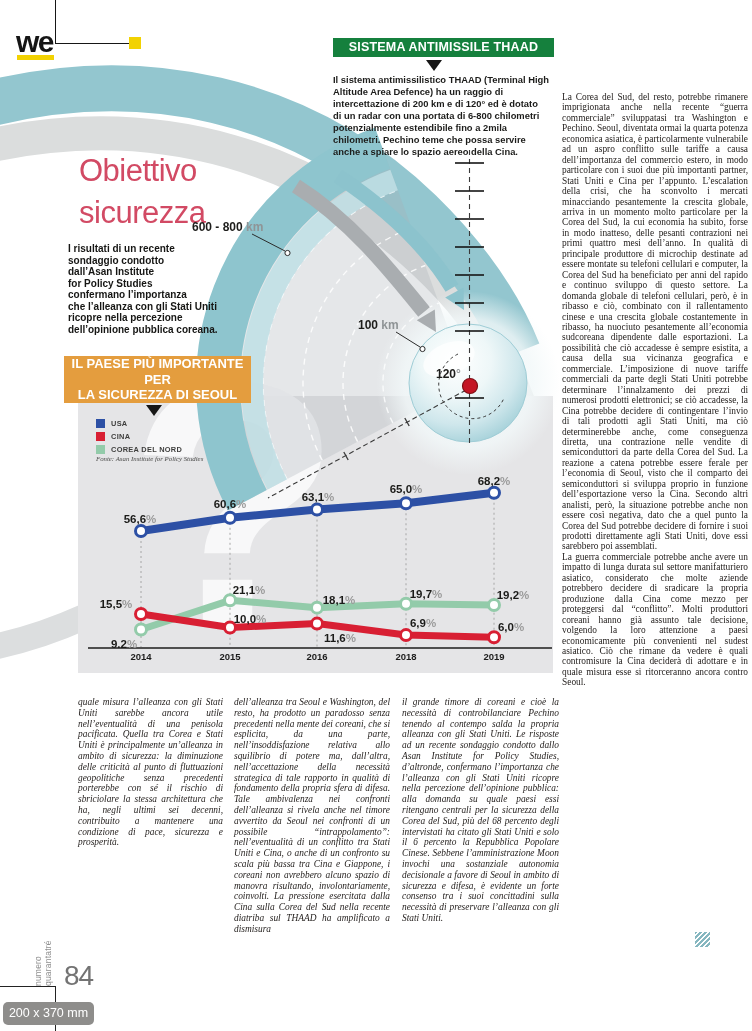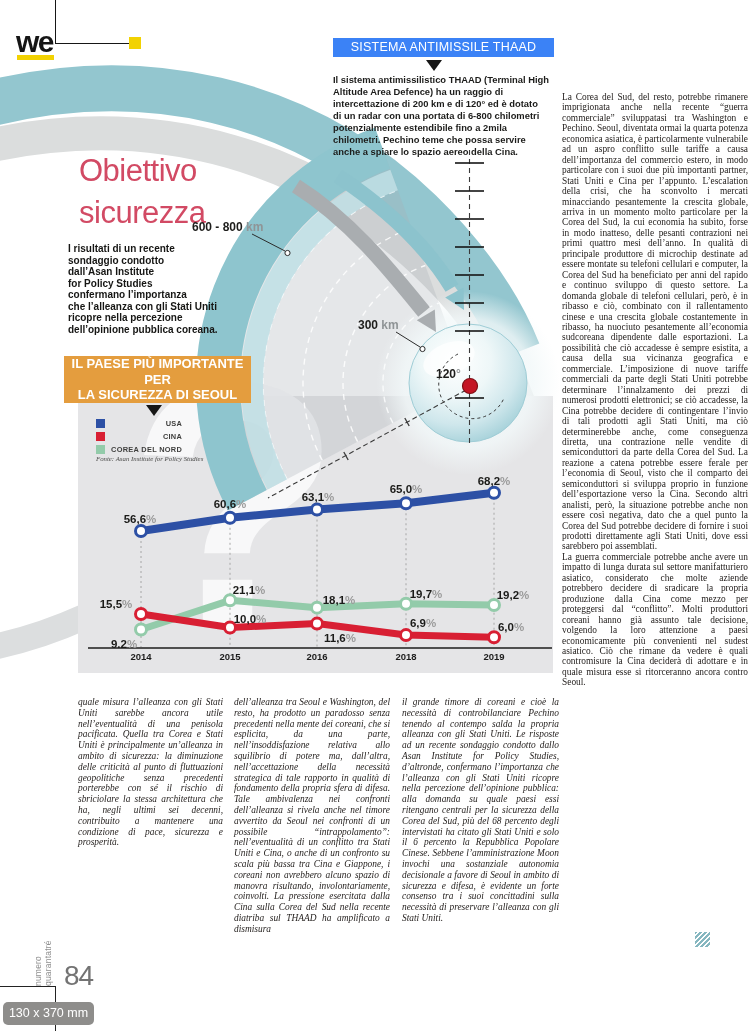--- a/index.html
+++ b/index.html
@@ -15,43 +15,43 @@
   .ov{z-index:5;}
 
   
   .we{left:16px;top:25px;font-size:30px;font-weight:700;color:#151515;letter-spacing:-1.5px;}
   .we-underline{left:17px;top:55px;width:37px;height:5px;background:#f2d202;}
   .mh-vline{left:55px;top:0;width:1px;height:44px;background:#161616;}
   .mh-hline{left:55px;top:43px;width:74px;height:1px;background:#161616;}
   .mh-square{left:129px;top:37px;width:12px;height:12px;background:#f2d202;}
 
   
-  .thaad-banner{left:333px;top:38px;width:221px;height:19px;background:#3b82f6;color:#fff;
-    font-weight:400;font-size:12.5px;line-height:19px;text-align:center;letter-spacing:.2px;}
+  .thaad-banner{left:333px;top:38px;width:221px;height:19px;background:#15803d;color:#fff;
+    font-weight:700;font-size:12.5px;line-height:19px;text-align:center;letter-spacing:.2px;}
   .tri{width:0;height:0;border-left:8px solid transparent;border-right:8px solid transparent;
        border-top:11px solid #161616;}
   .thaad-tri{left:426px;top:60px;}
   .thaad-body{left:333px;top:74px;width:226px;font-weight:700;font-size:9.4px;line-height:12px;
     color:#1c1c1a;white-space:pre-line;}
 
   
   .headline{left:79px;top:150px;font-size:31px;line-height:42px;color:#d24a64;letter-spacing:-.5px;}
 
   
   .intro{left:68px;top:243px;width:200px;font-weight:700;font-size:10px;line-height:11.5px;
     color:#161614;white-space:pre-line;}
 
   
   .orange-banner{left:64px;top:356px;width:187px;height:47px;background:#e49d3e;color:#fff;
     font-weight:700;font-size:13px;line-height:15.5px;text-align:center;white-space:pre-line;
     padding-top:0;display:flex;align-items:center;justify-content:center;}
   .orange-tri{left:146px;top:405px;}
 
   
-  .legend-row{display:flex;align-items:center;height:10px;justify-content:space-between;}
+  .legend-row{display:flex;align-items:center;height:10px;}
   .legend-sq{width:9px;height:9px;margin-right:6px;}
   .legend-label{font-weight:700;font-size:7.4px;color:#3e3e3d;letter-spacing:.3px;}
   .fonte{left:96px;top:455px;font-family:"Liberation Serif",serif;font-style:italic;
     font-size:6.8px;color:#4a4a49;}
 
   
   .radar-label{font-weight:700;font-size:12px;color:#1d1d1b;}
   .radar-label .unit{color:#8f9496;font-weight:700;}
 
   
@@ -251,21 +251,21 @@
       <span class="legend-sq" style="background: rgb(147, 203, 170);"></span>
       <span class="legend-label">COREA DEL NORD</span>
     </div>
   </div>
   <div class="abs ov fonte">Fonte: Asan Institute for Policy Studies</div>
 
   <div class="abs ov radar-label" style="left:192px;top:220px;">
     <span>600 - 800</span><span class="unit"> km</span>
   </div>
   <div class="abs ov radar-label" style="left:358px;top:318px;">
-    <span>300</span><span class="unit"> km</span>
+    <span>100</span><span class="unit"> km</span>
   </div>
   <div class="abs ov radar-label" style="left:436px;top:367px;">
     <span>120</span><span class="unit">°</span>
   </div>
 
   <div class="abs ov col" style="left:78px;top:697px;width:145px;">
     <p>quale misura l’alleanza con gli Stati Uniti sarebbe ancora utile nell’eventualità di una penisola pacificata. Quella tra Corea e Stati Uniti è principalmente un’alleanza in ambito di sicurezza: la diminuzione delle criticità al punto di fluttuazioni geopolitiche senza precedenti porterebbe con sé il rischio di sbriciolare la stessa architettura che ha, negli ultimi sei decenni, contribuito a mantenere una condizione di pace, sicurezza e prosperità.</p>
   </div>
   <div class="abs ov col" style="left:234px;top:697px;width:156px;">
     <p>dell’alleanza tra Seoul e Washington, del resto, ha prodotto un paradosso senza precedenti nella mente dei coreani, che si esplicita, da una parte, nell’insoddisfazione relativa allo squilibrio di potere ma, dall’altra, nell’accettazione della necessità strategica di tale rapporto in qualità di fondamento della propria sfera di difesa. Tale ambivalenza nei confronti dell’alleanza si rivela anche nel timore avvertito da Seoul nei confronti di un possibile “intrappolamento”: nell’eventualità di un conflitto tra Stati Uniti e Cina, o anche di un confronto su scala più bassa tra Cina e Giappone, i coreani non avrebbero alcuno spazio di manovra risultando, involontariamente, coinvolti. La pressione esercitata dalla Cina sulla Corea del Sud nella recente diatriba sul THAAD ha amplificato a dismisura</p>
@@ -278,15 +278,15 @@
     <p>La Corea del Sud, del resto, potrebbe rimanere imprigionata anche nella recente “guerra commerciale” sviluppatasi tra Washington e Pechino. Seoul, diventata ormai la quarta potenza economica asiatica, è particolarmente vulnerabile ad un aspro conflitto sulle tariffe a causa dell’importanza del commercio estero, in modo particolare con i suoi due più importanti partner, Stati Uniti e Cina per l’appunto. L’escalation della crisi, che ha sconvolto i mercati minacciando pesantemente la crescita globale, arriva in un momento molto particolare per la Corea del Sud, la cui economia ha subito, forse in modo inatteso, delle pesanti contrazioni nei primi quattro mesi dell’anno. In qualità di principale produttore di microchip destinate ad essere montate su telefoni cellulari e computer, la Corea del Sud ha beneficiato per anni del rapido e continuo sviluppo di questo settore. La domanda globale di telefoni cellulari, però, è in ribasso e ciò, combinato con il rallentamento cinese e una crescita globale costantemente in ribasso, ha nuociuto pesantemente all’economia sudcoreana dipendente dalle esportazioni. La possibilità che ciò accadesse è sempre esistita, a causa della sua vicinanza geografica e commerciale. L’imposizione di nuove tariffe commerciali da parte degli Stati Uniti potrebbe determinare l’innalzamento dei prezzi di numerosi prodotti elettronici; se ciò accadesse, la Cina potrebbe decidere di contingentare l’invio di tali prodotti agli Stati Uniti, ma ciò determinerebbe anche, come conseguenza diretta, una contrazione nelle vendite di semiconduttori da parte della Corea del Sud. La reazione a catena potrebbe essere ferale per l’economia di Seoul, visto che il comparto dei semiconduttori si sviluppa proprio in funzione dell’esportazione verso la Cina. Secondo altri analisti, però, la situazione potrebbe anche non essere così negativa, dato che a quel punto la Corea del Sud potrebbe decidere di fornire i suoi prodotti direttamente agli Stati Uniti, dove essi sarebbero poi assemblati.</p>
     <p>La guerra commerciale potrebbe anche avere un impatto di lunga durata sul settore manifatturiero asiatico, considerato che molte aziende potrebbero decidere di sradicare la propria produzione dalla Cina come mezzo per proteggersi dal “conflitto”. Molti produttori coreani hanno già assunto tale decisione, volgendo la loro attenzione a paesi economicamente più convenienti nel sudest asiatico. Ciò che rimane da vedere è quali contromisure la Cina deciderà di adottare e in quale misura esse si ritorceranno ancora contro Seoul.</p>
   </div>
   <div class="abs ov hatch"></div>
 
   <div class="abs ov issue-vert">numero
 quarantatré</div>
   <div class="abs ov pagenum">84</div>
   <div class="abs ov crop-h"></div>
   <div class="abs ov crop-v"></div>
-  <div class="abs ov size-pill">130 x 370 mm</div>
+  <div class="abs ov size-pill">200 x 370 mm</div>
 
 </div>
 
 </body></html>

